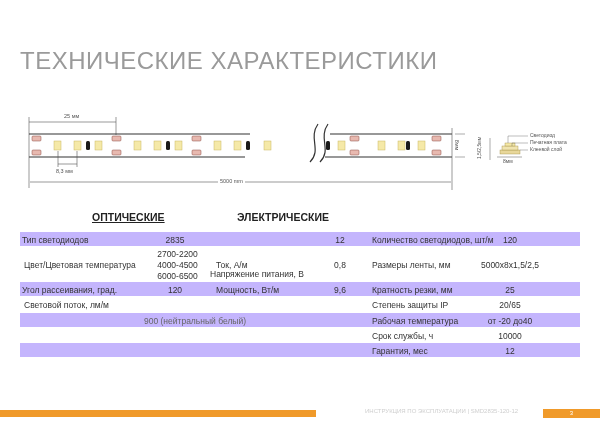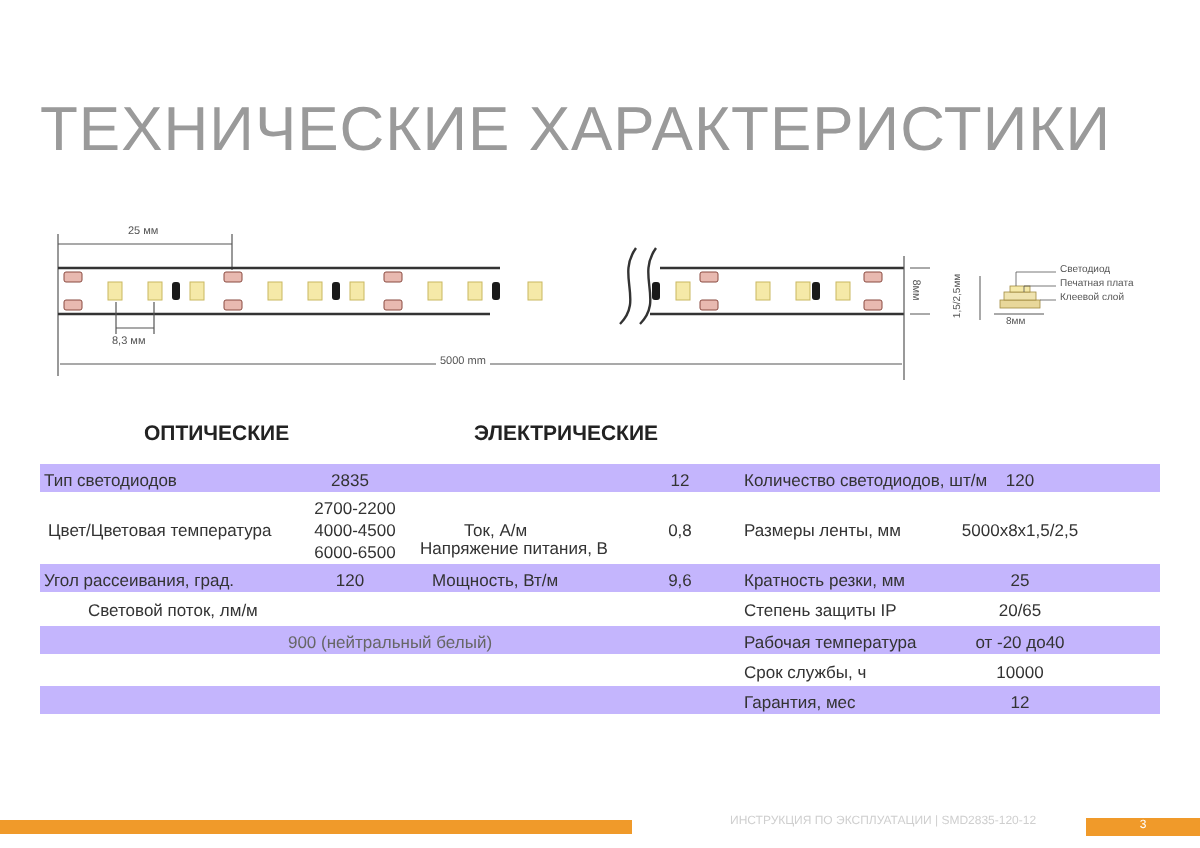--- a/index.html
+++ b/index.html
@@ -1,17 +1,17 @@
 <!DOCTYPE html>
 <html><head>
 <meta charset="utf-8">
 <style>
   html,body{margin:0;padding:0;background:#fff;}
   body{width:600px;height:424px;position:relative;overflow:hidden;font-family:"Liberation Sans",sans-serif;color:#333;}
-  .title{position:absolute;left:20px;top:47px;font-size:31px;letter-spacing:0.5px;color:#9a9a9a;font-weight:normal;white-space:nowrap;}
+  .title{position:absolute;left:20px;top:47px;font-size:24px;letter-spacing:0.5px;color:#9a9a9a;font-weight:normal;white-space:nowrap;}
   .diagram{position:absolute;left:0;top:100px;width:600px;height:100px;}
   .tbl{position:absolute;left:20px;top:206px;width:560px;}
   .hdr{position:absolute;top:0;font-size:10.5px;font-weight:bold;color:#222;}
   .row{position:absolute;left:0;width:560px;}
   .row.gray{background:#c4b5fd;}
   .cell{position:absolute;font-size:8.5px;color:#333;white-space:nowrap;}
   .v{text-align:center;}
   .footer-bar{position:absolute;left:0;top:410px;height:7px;background:#f09a2a;}
   .footer-text{position:absolute;left:365px;top:408px;font-size:6px;color:#cfcfcf;white-space:nowrap;}
   .page-num{position:absolute;left:543px;top:409px;width:57px;height:9px;background:#f09a2a;color:#fff;font-size:6px;text-align:center;line-height:9px;}
@@ -95,55 +95,55 @@
 <div style="position:absolute;left:56px;top:168px;font-size:5.5px;color:#555;">8,3 мм</div>
 <div style="position:absolute;left:218px;top:178px;font-size:5.5px;color:#555;background:#fff;padding:0 2px;">5000 mm</div>
 <div style="position:absolute;left:452px;top:142px;font-size:5.5px;color:#555;transform:rotate(90deg);">8мм</div>
 <div style="position:absolute;left:468px;top:145px;font-size:5px;color:#555;transform:rotate(-90deg);">1,5/2,5мм</div>
 <div style="position:absolute;left:503px;top:158px;font-size:5px;color:#555;">8мм</div>
 <div style="position:absolute;left:530px;top:132px;font-size:5px;color:#555;">Светодиод</div>
 <div style="position:absolute;left:530px;top:139px;font-size:5px;color:#555;">Печатная плата</div>
 <div style="position:absolute;left:530px;top:146px;font-size:5px;color:#555;">Клеевой слой</div>
 
 <div class="tbl">
-  <div class="hdr" style="left:52px;top:5px;">ОПТИЧЕСКИЕ</div>
+  <div class="hdr" style="left:72px;top:5px;text-decoration:underline;">ОПТИЧЕСКИЕ</div>
   <div class="hdr" style="left:217px;top:5px;">ЭЛЕКТРИЧЕСКИЕ</div>
   <div class="hdr" style="left:386px;top:5px;margin-top:20px;">ДРУГИЕ</div>
 
   <div class="row gray" style="top:26px;height:14px;">
     <span class="cell" style="left:2px;top:3px;">Тип светодиодов</span>
     <span class="cell v" style="left:135px;top:3px;width:40px;">2835</span>
     <span class="cell" style="left:190px;top:3px;margin-top:34px;">Напряжение питания, В</span>
     <span class="cell v" style="left:310px;top:3px;width:20px;">12</span>
     <span class="cell" style="left:352px;top:3px;">Количество светодиодов, шт/м</span>
     <span class="cell v" style="left:460px;top:3px;width:60px;">120</span>
   </div>
 
   <div class="row" style="top:41px;height:34px;">
     <span class="cell" style="left:4px;top:13px;">Цвет/Цветовая температура</span>
     <span class="cell v" style="left:135px;top:2px;width:45px;">2700-2200</span>
     <span class="cell v" style="left:135px;top:13px;width:45px;">4000-4500</span>
     <span class="cell v" style="left:135px;top:24px;width:45px;">6000-6500</span>
-    <span class="cell" style="left:196px;top:13px;margin-left:16px;">Ток, А/м</span>
+    <span class="cell" style="left:196px;top:13px;">Ток, А/м</span>
     <span class="cell v" style="left:310px;top:13px;width:20px;">0,8</span>
     <span class="cell" style="left:352px;top:13px;">Размеры ленты, мм</span>
     <span class="cell v" style="left:460px;top:13px;width:60px;">5000x8x1,5/2,5</span>
   </div>
 
   <div class="row gray" style="top:76px;height:14px;">
     <span class="cell" style="left:2px;top:3px;">Угол рассеивания, град.</span>
     <span class="cell v" style="left:135px;top:3px;width:40px;">120</span>
     <span class="cell" style="left:196px;top:3px;">Мощность, Вт/м</span>
     <span class="cell v" style="left:310px;top:3px;width:20px;">9,6</span>
     <span class="cell" style="left:352px;top:3px;">Кратность резки, мм</span>
     <span class="cell v" style="left:460px;top:3px;width:60px;">25</span>
   </div>
 
   <div class="row" style="top:91px;height:15px;">
-    <span class="cell" style="left:4px;top:3px;margin-left:20px;">Световой поток, лм/м</span>
+    <span class="cell" style="left:4px;top:3px;">Световой поток, лм/м</span>
     <span class="cell" style="left:352px;top:3px;">Степень защиты IP</span>
     <span class="cell v" style="left:460px;top:3px;width:60px;">20/65</span>
   </div>
 
   <div class="row gray" style="top:107px;height:14px;">
     <span class="cell v" style="left:110px;top:3px;width:130px;color:#666;">900 (нейтральный белый)</span>
     <span class="cell" style="left:352px;top:3px;">Рабочая температура</span>
     <span class="cell v" style="left:460px;top:3px;width:60px;">от -20 до40</span>
   </div>
 

